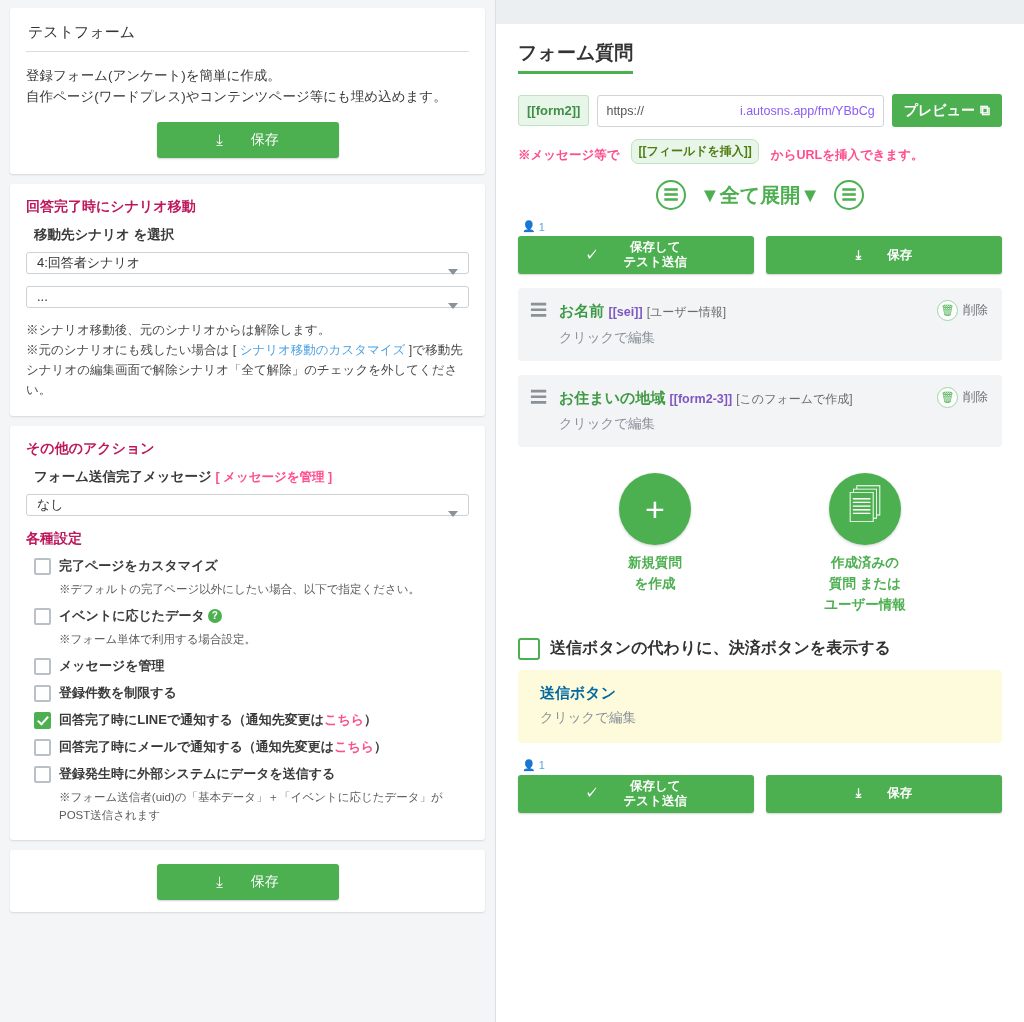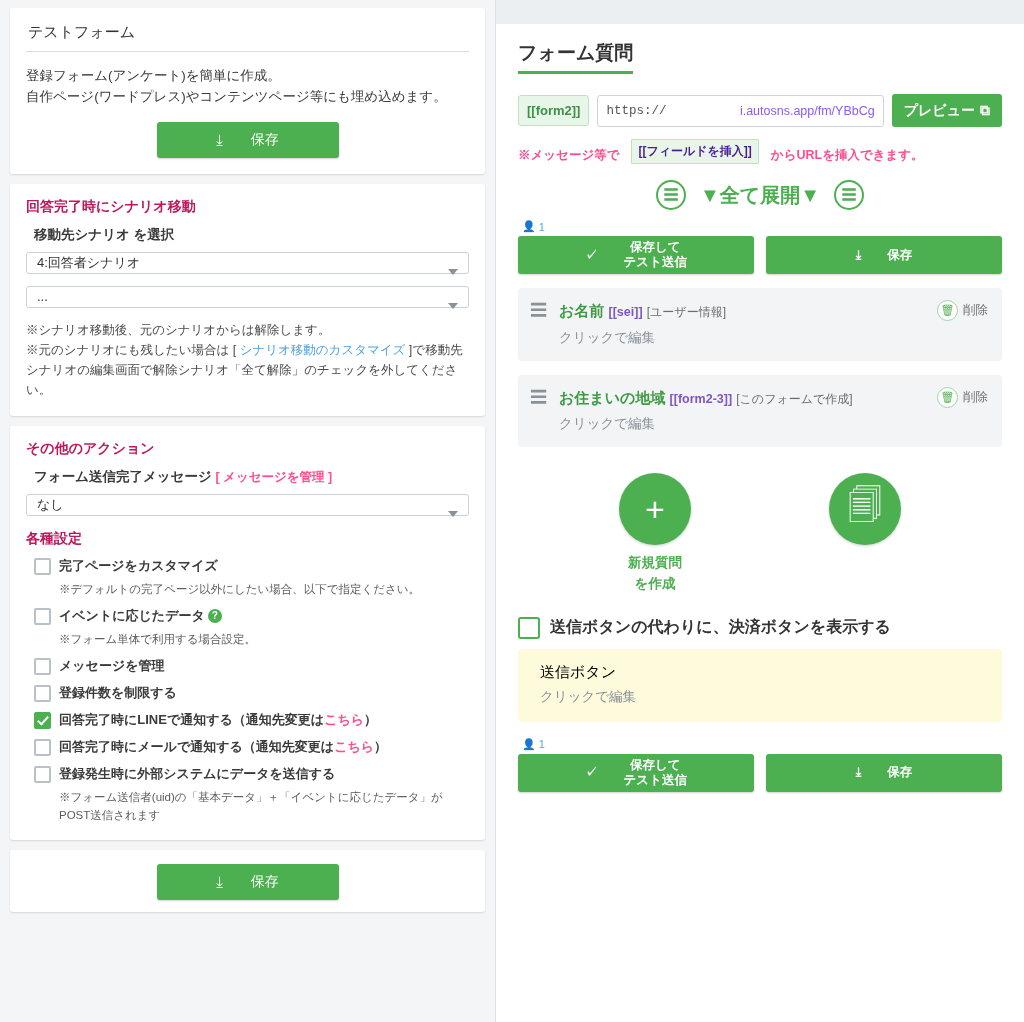--- a/index.html
+++ b/index.html
@@ -191,21 +191,21 @@
     border-radius: 3px;
     height: 32px;
     background: #fff;
     overflow: hidden;
     padding: 0 8px;
     font-size: 12.5px;
     color: #444;
     justify-content: space-between;
     gap: 6px;
   }
-  .url-box .u-scheme { color: #555; font-family: Liberation Mono, monospace; }
+  .url-box .u-scheme { color: #555; }
   .url-box .u-host { color: #8b5cf6; white-space: nowrap; overflow: hidden; }
   .btn-preview {
     background: #4caf50;
     color: #fff;
     border: none;
     border-radius: 3px;
     height: 33px;
     padding: 0 12px;
     font-size: 14px;
     font-weight: bold;
@@ -222,22 +222,22 @@
     color: #ff4d8d;
     font-weight: bold;
     display: flex;
     align-items: flex-end;
     gap: 12px;
     flex-wrap: wrap;
   }
   .insert-note .field-chip {
     background: #e8f5e9;
     border: 1px solid #bfe3c2;
-    color: #4c1d95;
-    border-radius: 1px;
+    color: #4d7c0f;
+    border-radius: 7px;
     padding: 3px 6px;
     font-size: 12px;
     font-weight: bold;
   }
   .expand-row {
     display: flex;
     align-items: center;
     justify-content: center;
     gap: 14px;
     margin: 16px 0 10px 0;
@@ -330,21 +330,21 @@
     width: 22px; height: 22px; min-width: 22px;
     border: 2px solid #4caf50; border-radius: 3px; background: #fff; cursor: pointer;
   }
   .pay-label { font-size: 16px; font-weight: bold; color: #333; }
   .submit-card {
     background: #fdfbdc;
     border-radius: 4px;
     padding: 14px 16px 16px 22px;
     margin-bottom: 16px;
   }
-  .submit-title { color: #000000; font-size: 15px; font-weight: normal; }
+  .submit-title { color: #0369a1; font-size: 15px; font-weight: bold; }
   .submit-edit { color: #8a9199; font-size: 13.5px; margin-top: 6px; }
 </style>
 </head>
 <body>
 
 <div class="app">
 
   <div class="left">
 
     <div class="card first">
@@ -528,20 +528,25 @@
     <div class="add-row">
       <div class="add-item">
         <div class="add-circ">+</div>
         <div class="add-label">
           <div>新規質問</div>
           <div>を作成</div>
         </div>
       </div>
       <div class="add-item">
         <div class="add-circ">🗐</div>
+        <div class="add-label">
+          <div>作成済みの</div>
+          <div>質問 または</div>
+          <div>ユーザー情報</div>
+        </div>
       </div>
     </div>
 
     <div class="pay-row">
       <div class="chk-lg"></div>
       <div class="pay-label">送信ボタンの代わりに、決済ボタンを表示する</div>
     </div>
 
     <div class="submit-card">
       <div class="submit-title">送信ボタン</div>

